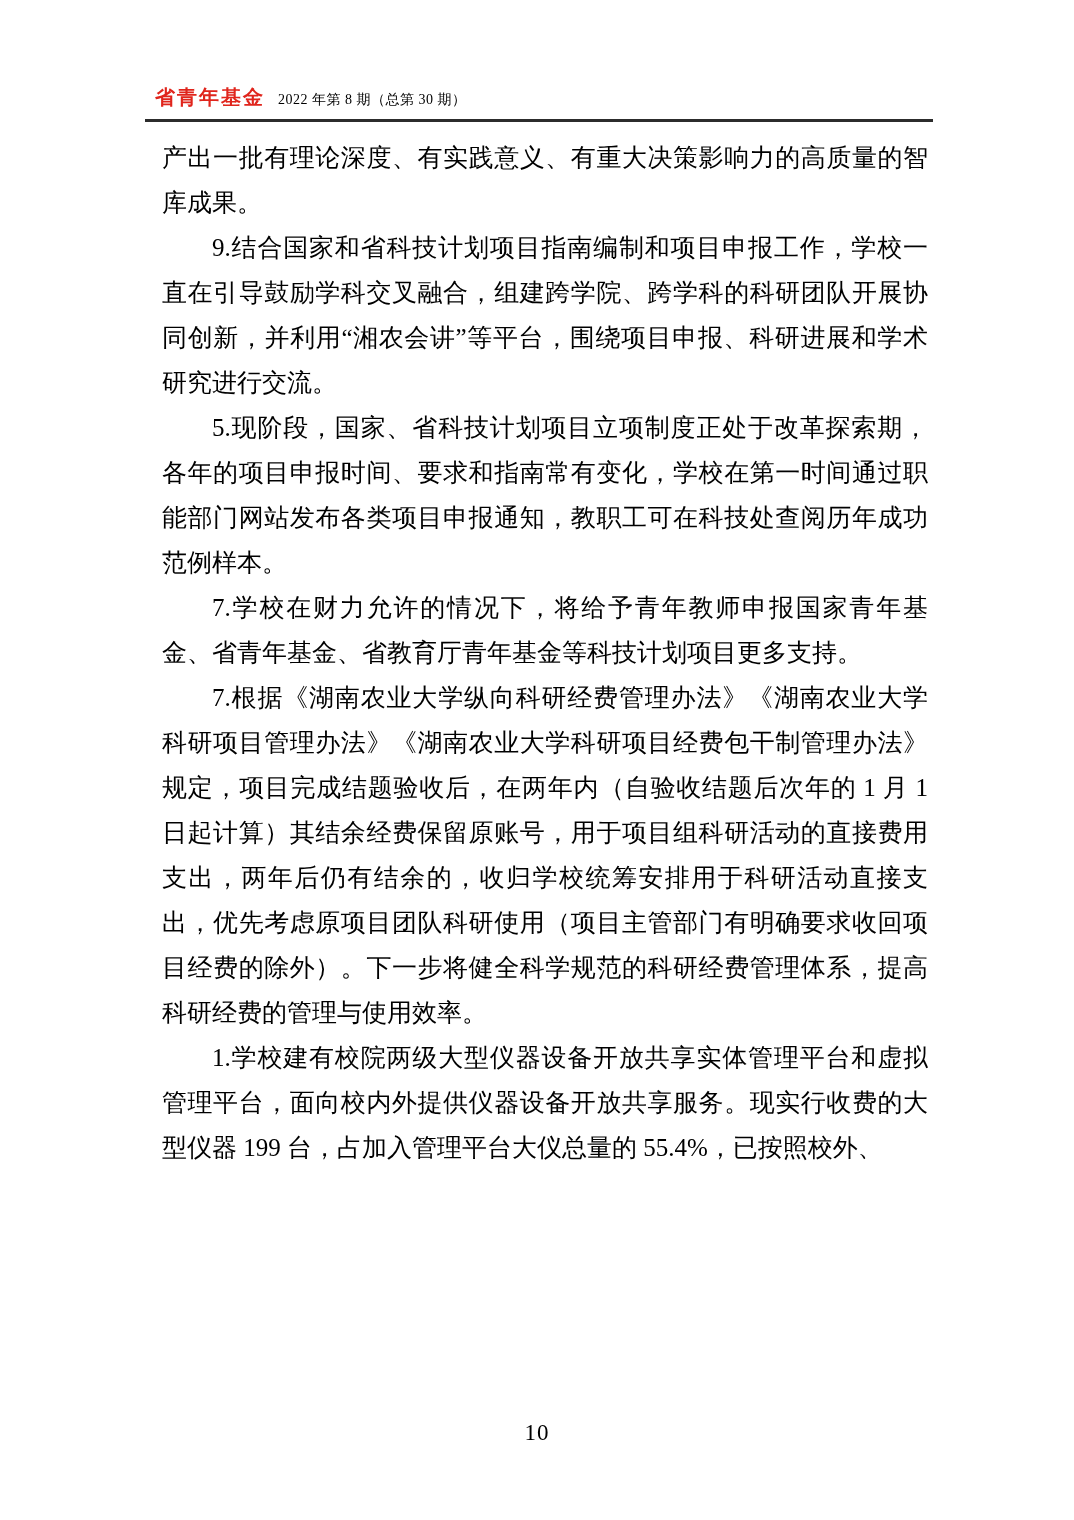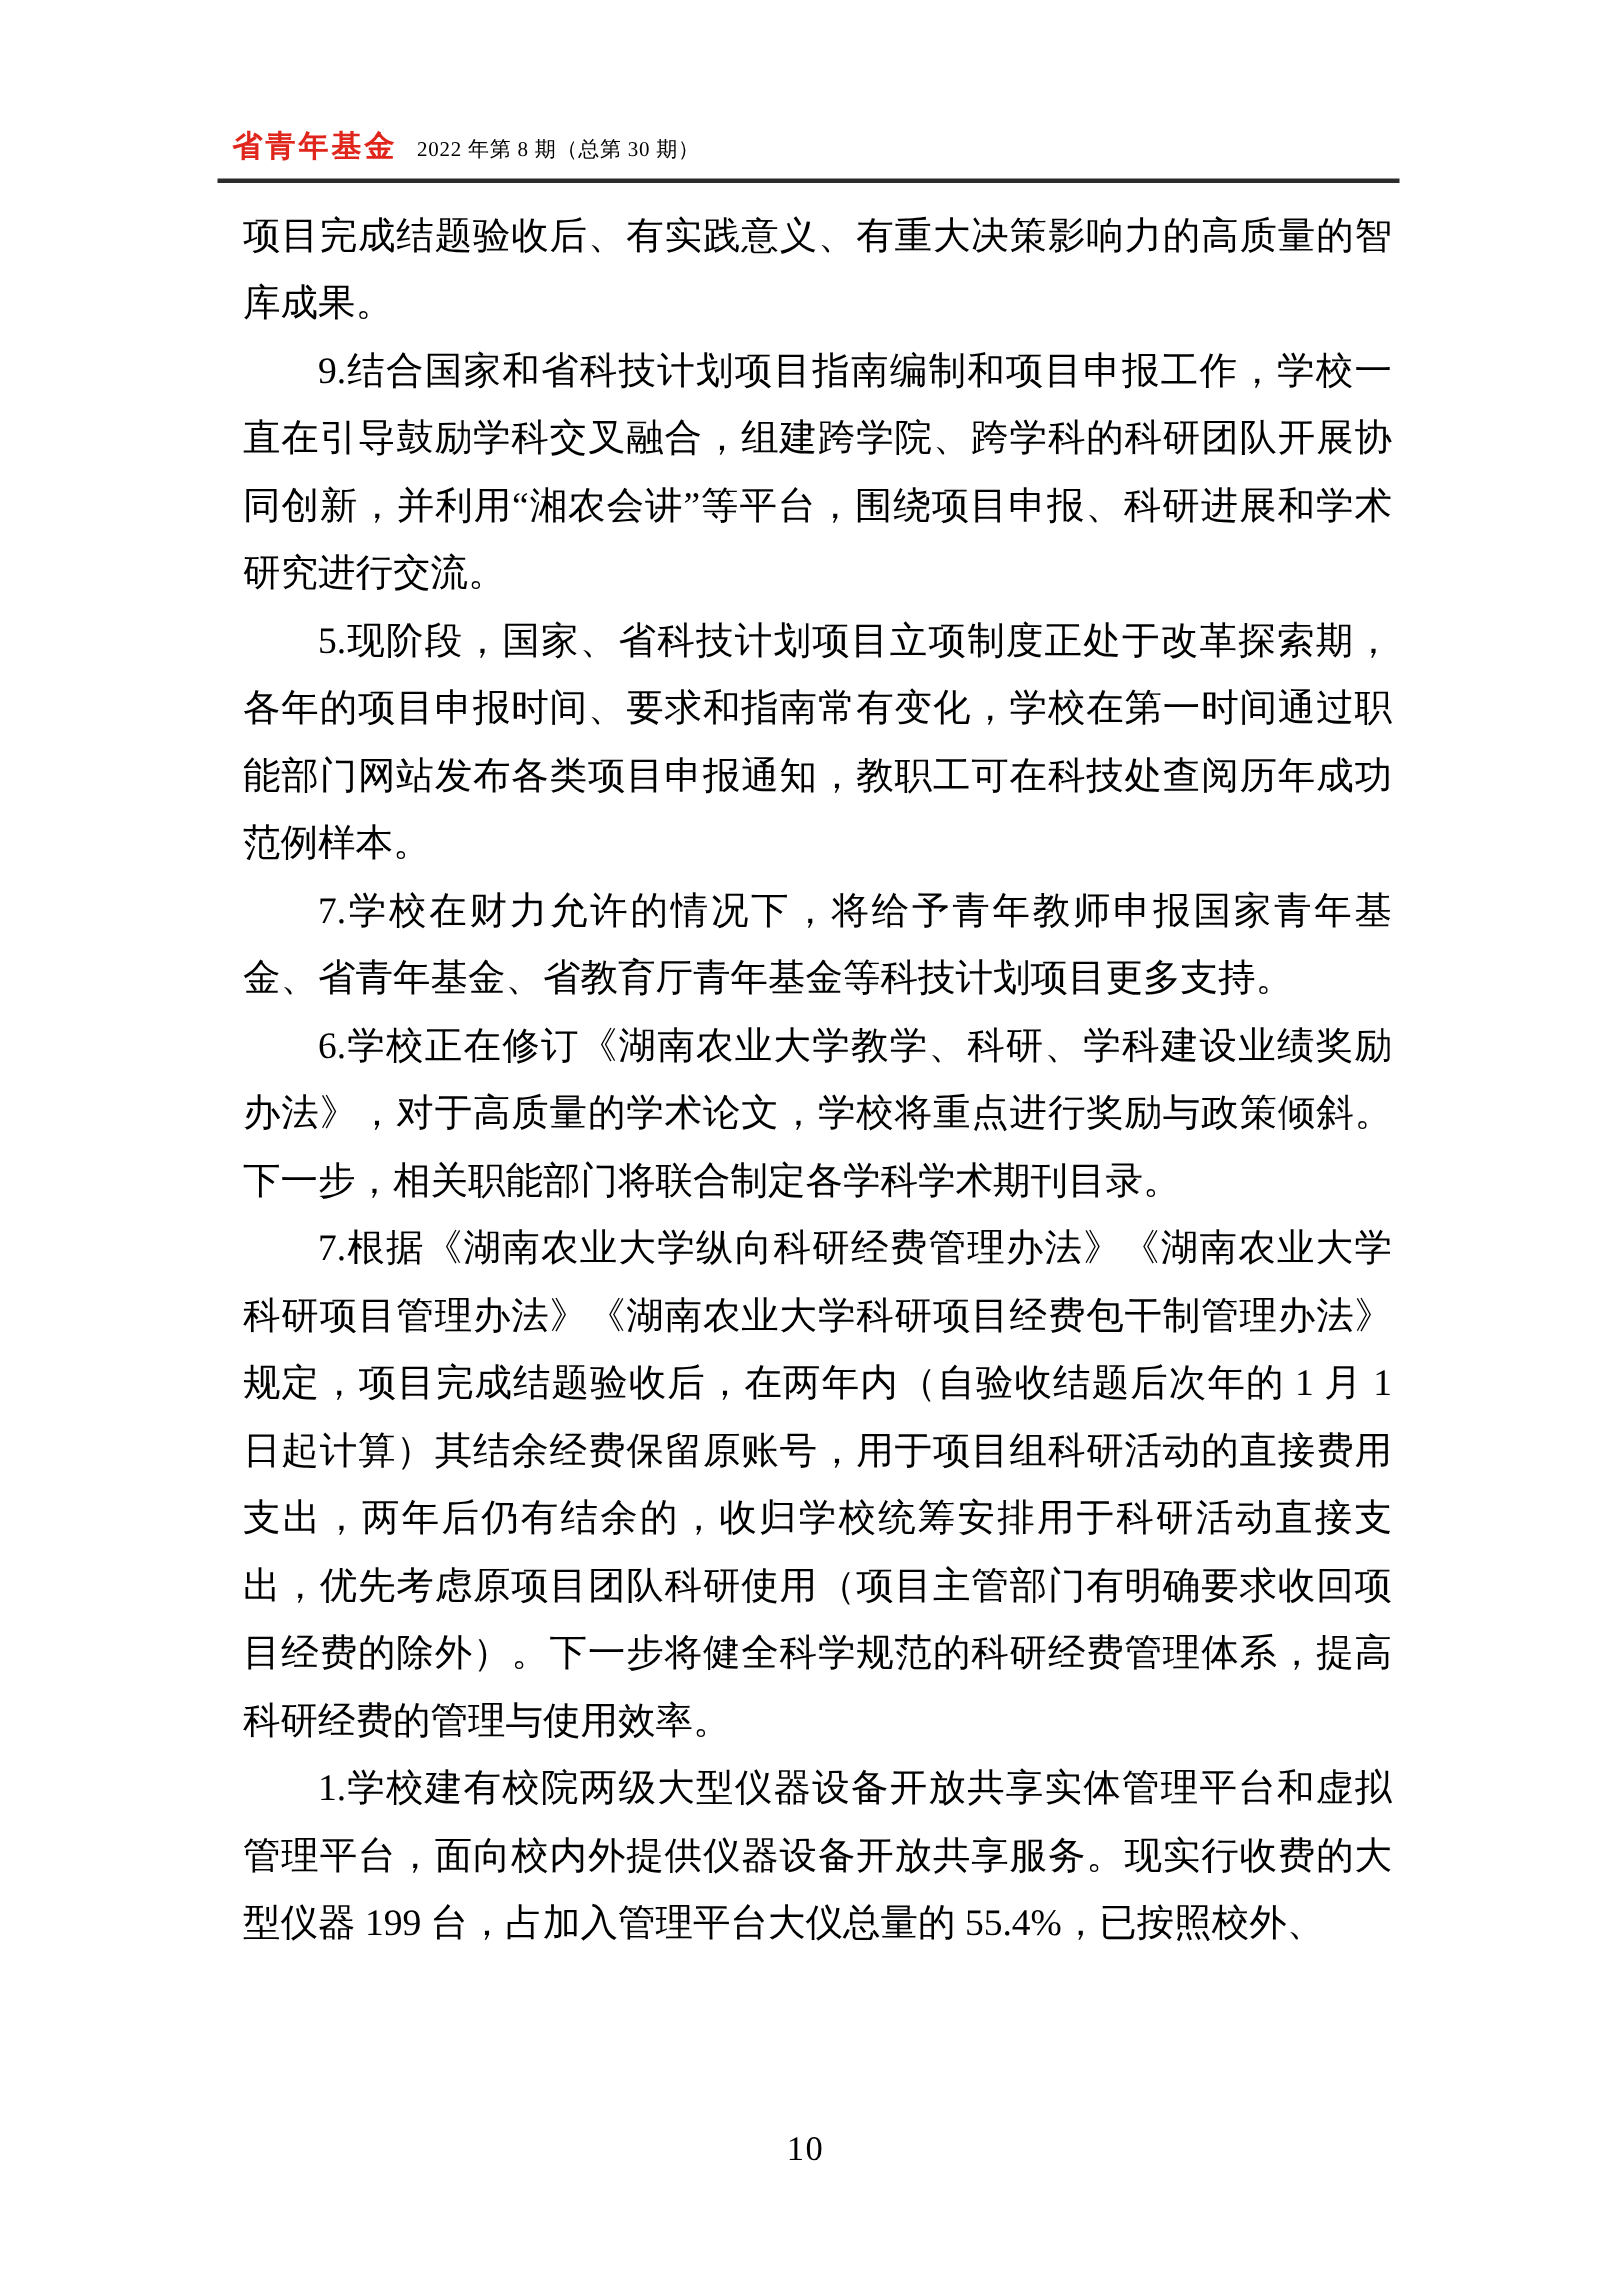--- a/index.html
+++ b/index.html
@@ -79,25 +79,24 @@
 <body>
 
 <div class="page">
 
   <header class="header">
     <span class="journal-name" style="color: rgb(224, 37, 28);">省青年基金</span>
     <span class="issue-info">2022 年第 8 期（总第 30 期）</span>
   </header>
 
   <main class="content">
-    <p class="para no-indent">项目完成结题验收后、有实践意义、有重大决策影响力的高质量的智库成果。</p>
+    <p class="para no-indent">产出一批有理论深度、有实践意义、有重大决策影响力的高质量的智库成果。</p>
     <p class="para">9.结合国家和省科技计划项目指南编制和项目申报工作，学校一直在引导鼓励学科交叉融合，组建跨学院、跨学科的科研团队开展协同创新，并利用“湘农会讲”等平台，围绕项目申报、科研进展和学术研究进行交流。</p>
     <p class="para">5.现阶段，国家、省科技计划项目立项制度正处于改革探索期，各年的项目申报时间、要求和指南常有变化，学校在第一时间通过职能部门网站发布各类项目申报通知，教职工可在科技处查阅历年成功范例样本。</p>
     <p class="para">7.学校在财力允许的情况下，将给予青年教师申报国家青年基金、省青年基金、省教育厅青年基金等科技计划项目更多支持。</p>
-    <p class="para">6.学校正在修订《湖南农业大学教学、科研、学科建设业绩奖励办法》，对于高质量的学术论文，学校将重点进行奖励与政策倾斜。下一步，相关职能部门将联合制定各学科学术期刊目录。</p>
     <p class="para">7.根据《湖南农业大学纵向科研经费管理办法》《湖南农业大学科研项目管理办法》《湖南农业大学科研项目经费包干制管理办法》规定，项目完成结题验收后，在两年内（自验收结题后次年的 1 月 1 日起计算）其结余经费保留原账号，用于项目组科研活动的直接费用支出，两年后仍有结余的，收归学校统筹安排用于科研活动直接支出，优先考虑原项目团队科研使用（项目主管部门有明确要求收回项目经费的除外）。下一步将健全科学规范的科研经费管理体系，提高科研经费的管理与使用效率。</p>
     <p class="para">1.学校建有校院两级大型仪器设备开放共享实体管理平台和虚拟管理平台，面向校内外提供仪器设备开放共享服务。现实行收费的大型仪器 199 台，占加入管理平台大仪总量的 55.4%，已按照校外、</p>
   </main>
 
   <footer class="footer">
     <span class="page-number">10</span>
   </footer>
 
 </div>
 

